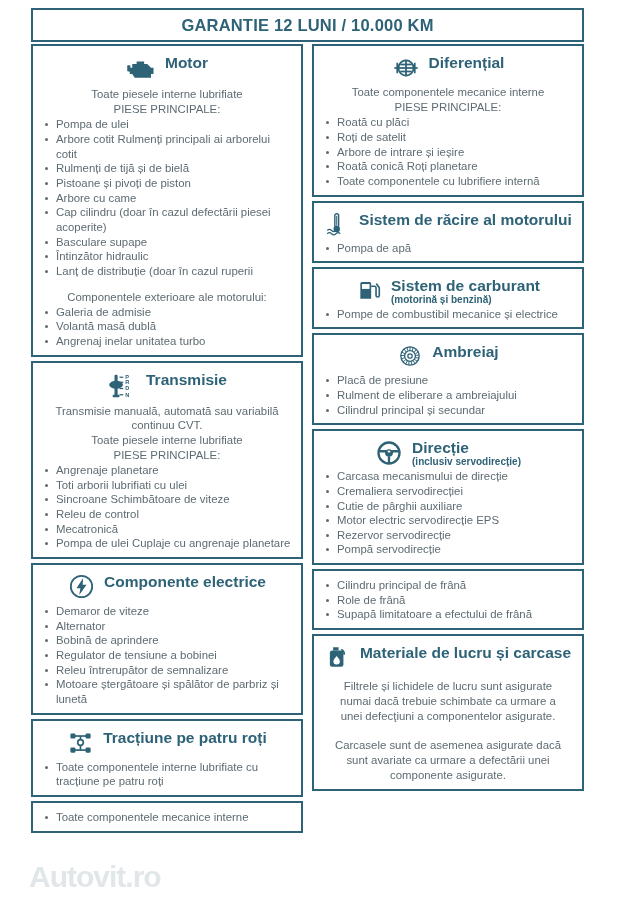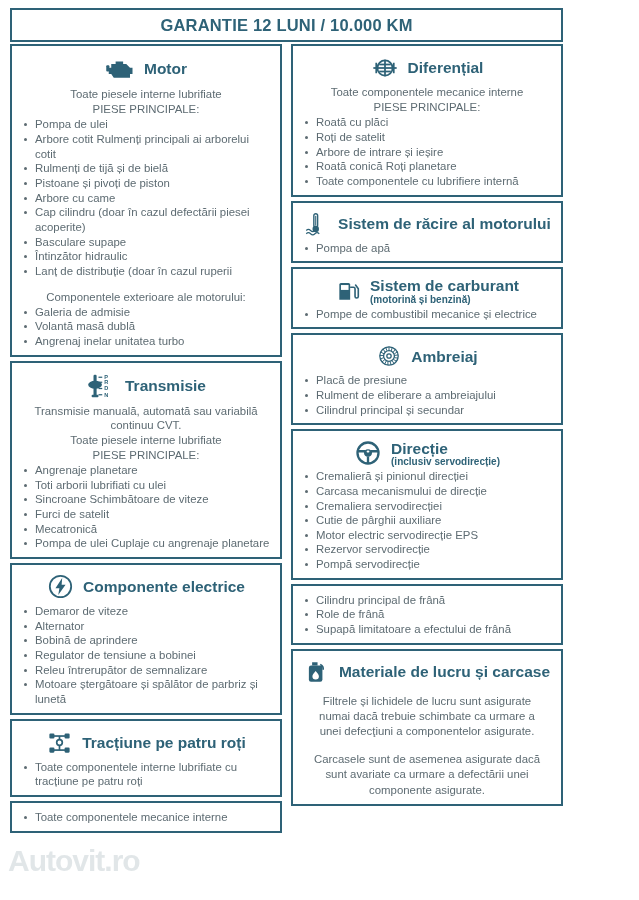--- a/index.html
+++ b/index.html
@@ -15,20 +15,21 @@
     position: relative;
     overflow: hidden;
   }
 
   .page {
     position: relative;
     width: 573px;
     height: 900px;
     box-sizing: border-box;
     padding: 8px 10px 4px 10px;
+    margin-left: 21px;
   }
 
   
   .header {
     border: 2px solid #2e6277;
     height: 30px;
     display: flex;
     align-items: center;
     justify-content: center;
     background: #ffffff;
@@ -61,21 +62,21 @@
     background: #ffffff;
     box-sizing: border-box;
     padding: 6px 8px 6px 8px;
     margin-bottom: 4px;
     overflow: hidden;
   }
   .card:last-child { margin-bottom: 0; }
 
   .card-head {
     display: flex;
-    align-items: center;
+    align-items: flex-start;
     justify-content: center;
     gap: 9px;
     padding: 2px 0 3px 0;
   }
   .card-head.tight { padding-bottom: 1px; }
 
   .card-icon {
     flex: 0 0 auto;
     display: flex;
     align-items: center;
@@ -138,21 +139,21 @@
     line-height: 1.33;
     color: #5d6b72;
     margin: 6px 6px 0 6px;
   }
   .para.second { margin-top: 13px; }
 
   
   .watermark {
     position: absolute;
     left: 8px;
-    bottom: 22px;
+    bottom: 6px;
     font-size: 30px;
     font-weight: bold;
     letter-spacing: -1px;
     color: rgba(120,140,150,0.22);
     pointer-events: none;
     user-select: none;
   }
 </style>
 </head>
 <body>
@@ -219,21 +220,21 @@
               <div class="card-title">Transmisie</div>
             </div>
           </div>
           <div class="intro">Transmisie manuală, automată sau variabilă continuu CVT.</div>
           <div class="intro">Toate piesele interne lubrifiate</div>
           <div class="intro">PIESE PRINCIPALE:</div>
           <ul class="items">
             <li>Angrenaje planetare</li>
             <li>Toti arborii lubrifiati cu ulei</li>
             <li>Sincroane Schimbătoare de viteze</li>
-            <li>Furci de satelit</li>
+            <li>Releu de control</li>
             <li>Mecatronică</li>
             <li>Pompa de ulei Cuplaje cu angrenaje planetare</li>
           </ul>
         </div>
         <div class="card">
           <div class="card-head">
             <span class="card-icon">
               <svg width="27" height="27" viewBox="0 0 48 48" fill="none" xmlns="http://www.w3.org/2000/svg">
                 <circle cx="24" cy="24" r="19" stroke="#2e6277" stroke-width="3.2" fill="none"></circle>
                 <path d="M27 9 L15 27 L22 27 L20 39 L33 21 L26 21 Z" fill="#2e6277"></path>
@@ -393,21 +394,20 @@
                 <path d="M7 21 h11 l2 4 h8 l2 -4 h11" stroke="#2e6277" stroke-width="4" fill="none"></path>
                 <line x1="24" y1="30" x2="24" y2="42" stroke="#2e6277" stroke-width="4"></line>
               </svg>
             </span>
             <div class="titles">
               <div class="card-title">Direcție</div>
               <div class="card-sub">(inclusiv servodirecție)</div>
             </div>
           </div>
           <ul class="items">
-            <li>Cremalieră și pinionul direcției</li>
             <li>Carcasa mecanismului de direcție</li>
             <li>Cremaliera servodirecției</li>
             <li>Cutie de pârghii auxiliare</li>
             <li>Motor electric servodirecție EPS</li>
             <li>Rezervor servodirecție</li>
             <li>Pompă servodirecție</li>
           </ul>
         </div>
         <div class="card">
           <ul class="items">

